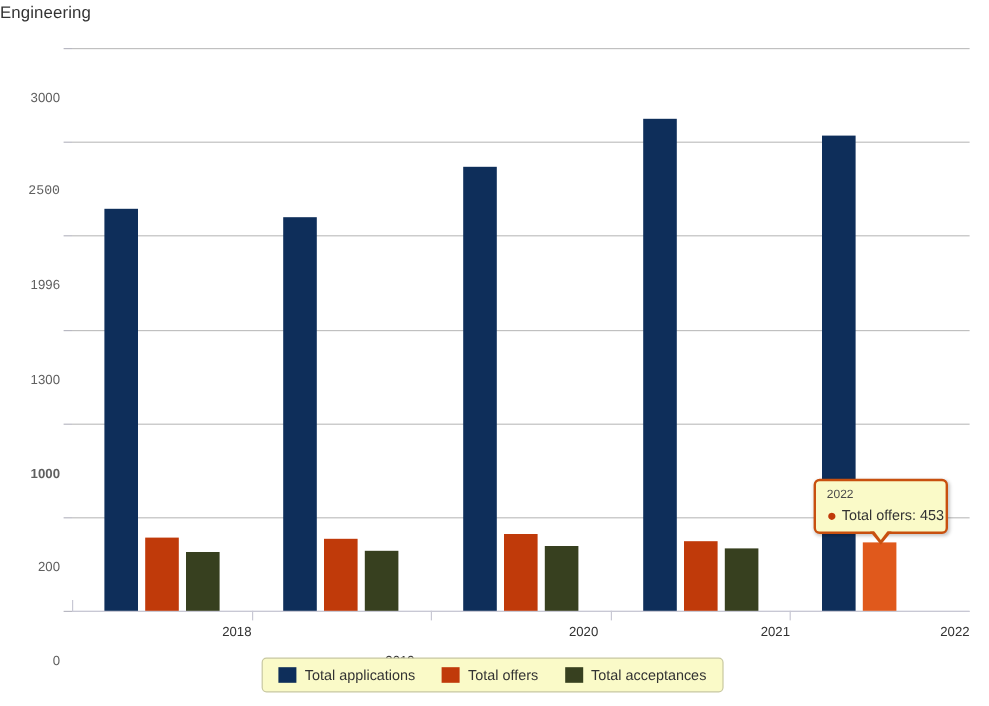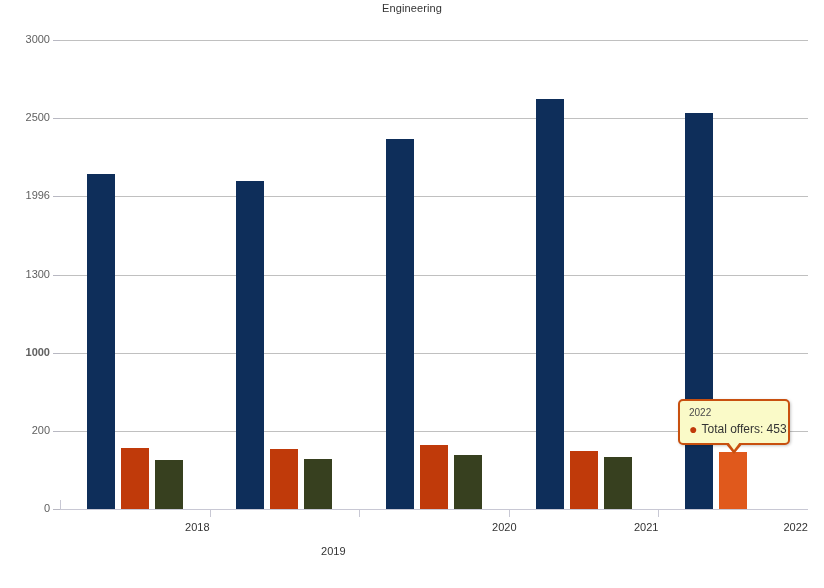--- a/index.html
+++ b/index.html
@@ -22,22 +22,22 @@
     width: 824px;
     height: 588px;
   }
 
   
   .chart-title {
     position: absolute;
     left: 0;
     top: 2px;
     width: 824px;
-    text-align: center;
-    font-size: 11px;
+    text-align: left;
+    font-size: 14px;
     color: #333333;
     letter-spacing: 0.1px;
   }
 
   
   .plot-area {
     position: absolute;
     left: 60px;
     top: 40px;
     width: 748px;
@@ -63,20 +63,21 @@
     background: #b8b8c2;
   }
 
   .y-tick-label {
     position: absolute;
     right: 788px;
     text-align: right;
     font-size: 11px;
     color: #606060;
     white-space: nowrap;
+    margin-top: 43px;
   }
 
   
   .x-axis-line {
     position: absolute;
     left: 0;
     top: 469px;
     width: 748px;
     height: 1px;
     background: #c8c8d4;
@@ -230,21 +231,21 @@
       <div class="y-tick-mark" style="top: 313px;"></div>
       <div class="y-tick-label" style="top: 306px; left: -54px; width: 44px; font-weight: bold;">1000</div>
       <div class="gridline" style="top: 235px;"></div>
       <div class="y-tick-mark" style="top: 235px;"></div>
       <div class="y-tick-label" style="top: 228px; left: -54px; width: 44px;">1300</div>
       <div class="gridline" style="top: 156px;"></div>
       <div class="y-tick-mark" style="top: 156px;"></div>
       <div class="y-tick-label" style="top: 149px; left: -54px; width: 44px;">1996</div>
       <div class="gridline" style="top: 78px;"></div>
       <div class="y-tick-mark" style="top: 78px;"></div>
-      <div class="y-tick-label" style="top: 71px; left: -54px; width: 44px;">2500</div>
+      <div class="y-tick-label" style="top: 71px; left: -54px; width: 44px; font-family: Liberation Mono, monospace;">2500</div>
       <div class="gridline" style="top: 0px;"></div>
       <div class="y-tick-mark" style="top: 0px;"></div>
       <div class="y-tick-label" style="top: -7px; left: -54px; width: 44px;">3000</div>
       <div class="bar-group" style="left: 26.8px; width: 96px;">
         <div class="bar series-0" title="Total applications: 2145" style="left: 0px; width: 28px; height: 335.335px;"></div>
         <div class="bar series-1" title="Total offers: 388" style="left: 34px; width: 28px; height: 60.6573px;"></div>
         <div class="bar series-2" title="Total acceptances: 315" style="left: 68px; width: 28px; height: 49.245px;"></div>
       </div>
       <div class="x-tick-label" style="left: 0px; width: 149.6px;">2018</div>
       <div class="bar-group" style="left: 176.4px; width: 96px;">
@@ -253,21 +254,21 @@
         <div class="bar series-2" title="Total acceptances: 318" style="left: 68px; width: 28px; height: 49.714px;"></div>
       </div>
       <div class="x-tick-div" style="left: 150px;"></div>
       <div class="x-tick-label" style="left: 136px; width: 149.6px; margin-top: 24px;">2019</div>
       <div class="bar-group" style="left: 326px; width: 96px;">
         <div class="bar series-0" title="Total applications: 2370" style="left: 0px; width: 28px; height: 370.51px;"></div>
         <div class="bar series-1" title="Total offers: 408" style="left: 34px; width: 28px; height: 63.784px;"></div>
         <div class="bar series-2" title="Total acceptances: 348" style="left: 68px; width: 28px; height: 54.404px;"></div>
       </div>
       <div class="x-tick-div" style="left: 299px;"></div>
-      <div class="x-tick-label" style="left: 307px; width: 149.6px;">2020</div>
+      <div class="x-tick-label" style="left: 289px; width: 149.6px;">2020</div>
       <div class="bar-group" style="left: 475.6px; width: 96px;">
         <div class="bar series-0" title="Total applications: 2620" style="left: 0px; width: 28px; height: 409.593px;"></div>
         <div class="bar series-1" title="Total offers: 368" style="left: 34px; width: 28px; height: 57.5307px;"></div>
         <div class="bar series-2" title="Total acceptances: 330" style="left: 68px; width: 28px; height: 51.59px;"></div>
       </div>
       <div class="x-tick-div" style="left: 449px;"></div>
       <div class="x-tick-label" style="left: 448.8px; width: 149.6px;">2021</div>
       <div class="bar-group" style="left: 625.2px; width: 96px;">
         <div class="bar series-0" title="Total applications: 2535" style="left: 0px; width: 28px; height: 396.305px;"></div>
         <div class="bar series-1 highlight" title="Total offers: 364" style="left: 34px; width: 28px; height: 56.9053px;"></div>
@@ -279,14 +280,28 @@
   <div class="tooltip">
     <div class="tooltip-title">2022</div>
     <div class="tooltip-row">
       <span class="tooltip-bullet">●</span>
       <span>Total offers: 453</span>
     </div>
     <div class="tooltip-arrow-outer"></div>
     <div class="tooltip-arrow-inner"></div>
   </div>
 
+  <div class="legend" id="legend">
+      <div class="legend-item">
+        <span class="legend-swatch" style="background: rgb(14, 46, 90);"></span>
+        <span class="legend-label">Total applications</span>
+      </div>
+      <div class="legend-item">
+        <span class="legend-swatch" style="background: rgb(192, 58, 10);"></span>
+        <span class="legend-label">Total offers</span>
+      </div>
+      <div class="legend-item">
+        <span class="legend-swatch" style="background: rgb(55, 64, 31);"></span>
+        <span class="legend-label">Total acceptances</span>
+      </div>
+    </div>
 
 </div>
 
 </body></html>

